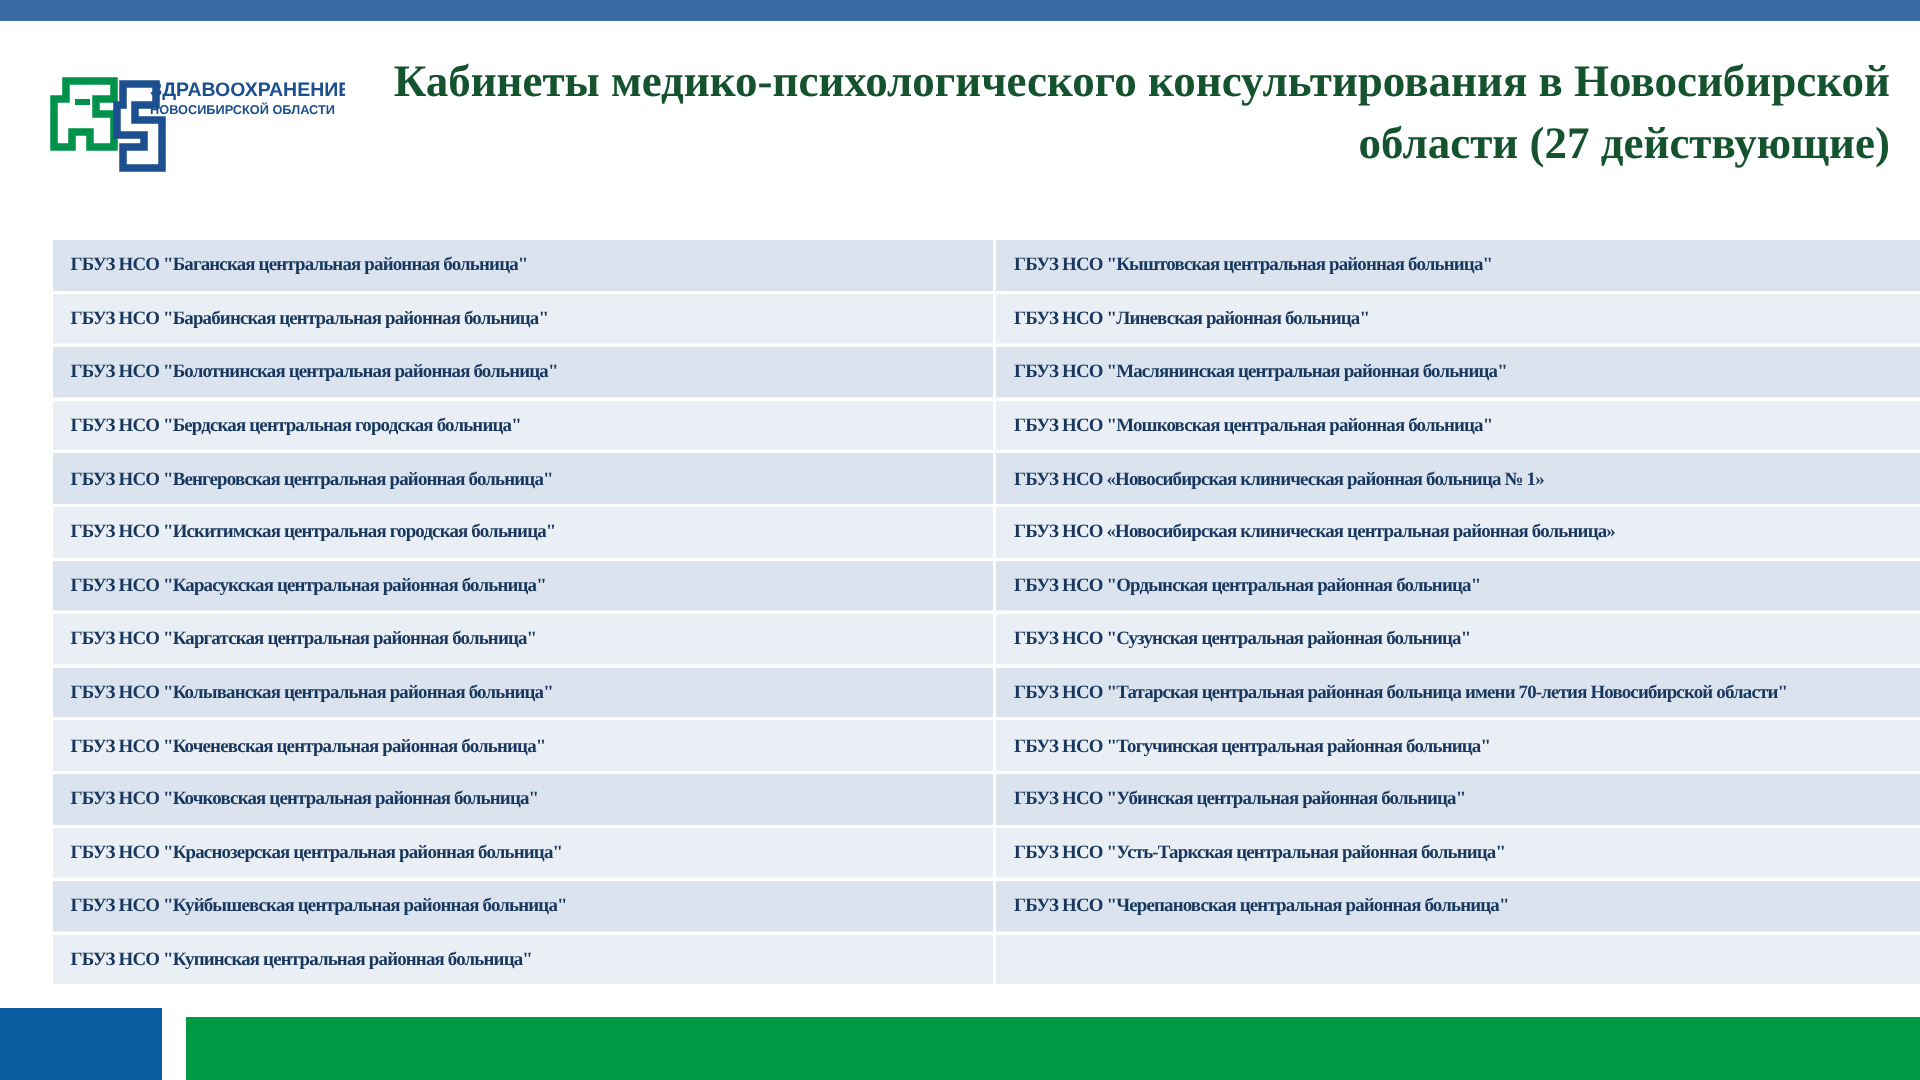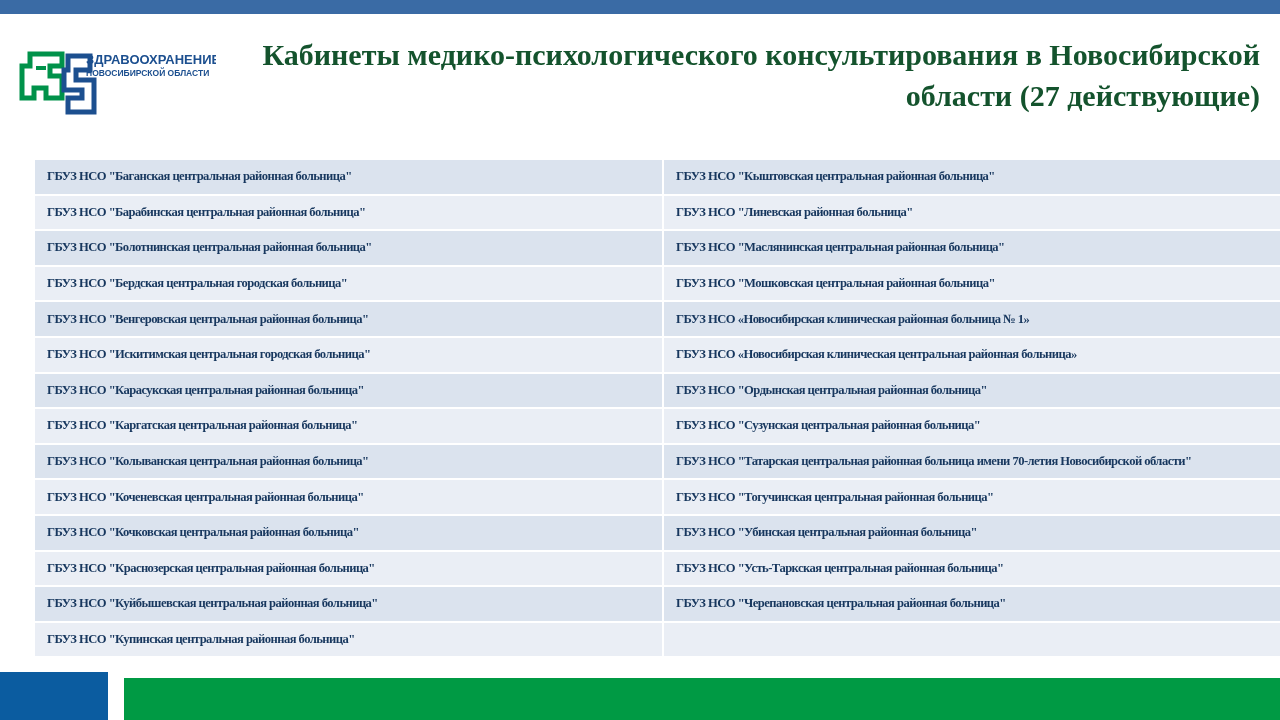--- a/index.html
+++ b/index.html
@@ -21,21 +21,21 @@
     top: 0;
     left: 0;
     width: 1280px;
     height: 14px;
     background: #3a6ba5;
   }
 
   
   .logo {
     position: absolute;
-    left: 16px;
+    left: 30px;
     top: 36px;
     width: 200px;
     height: 92px;
   }
   .logo svg { display: block; }
 
   
   .title {
     position: absolute;
     left: 200px;

